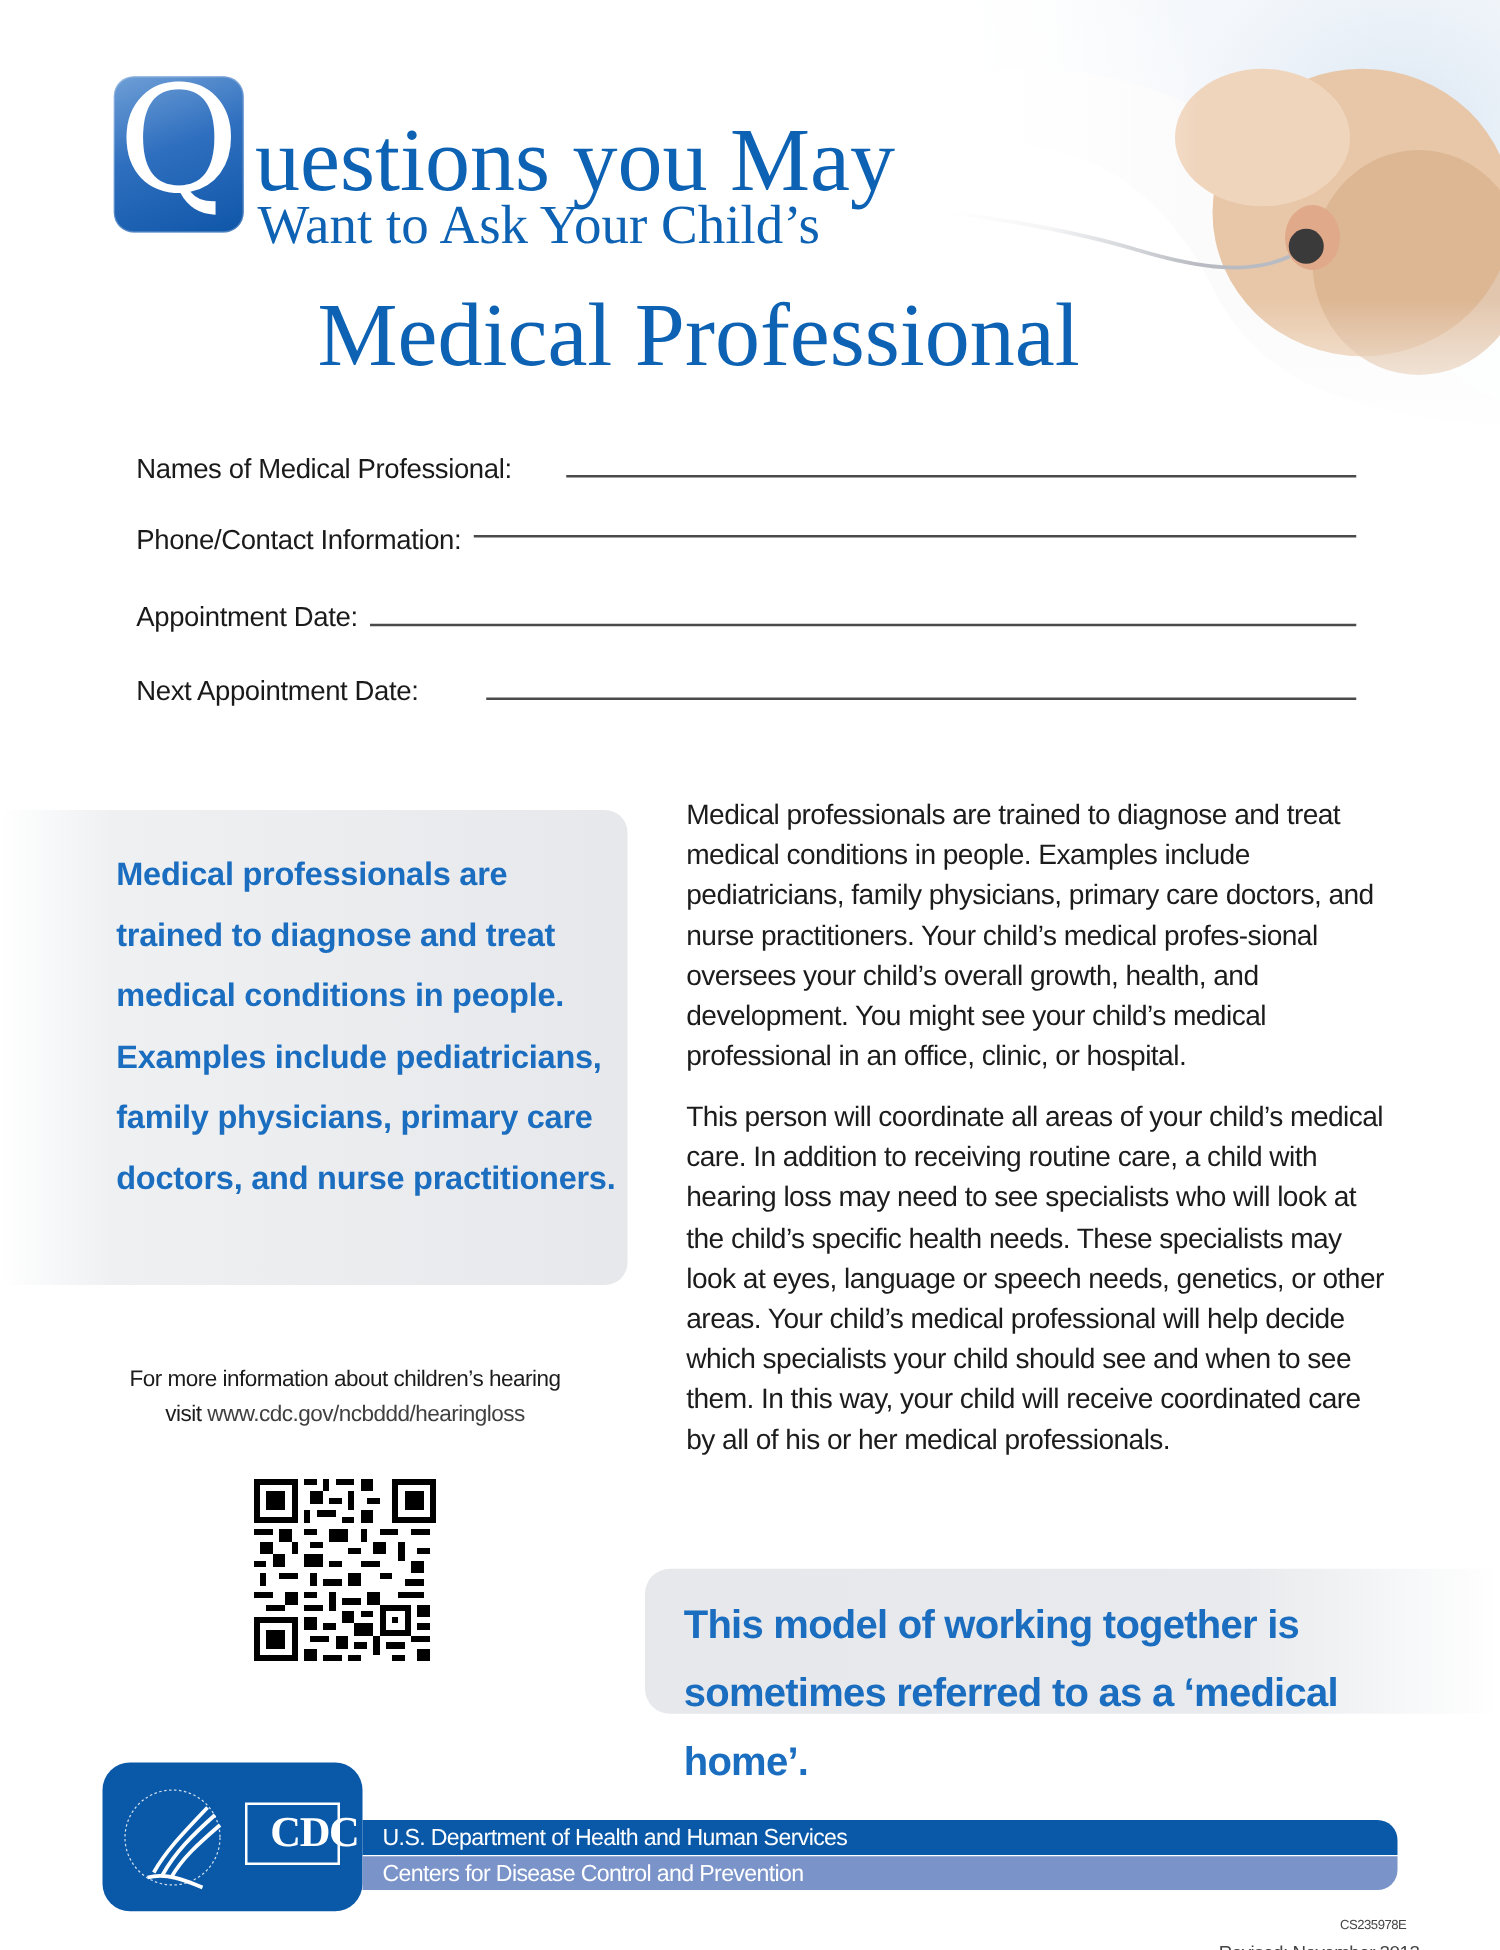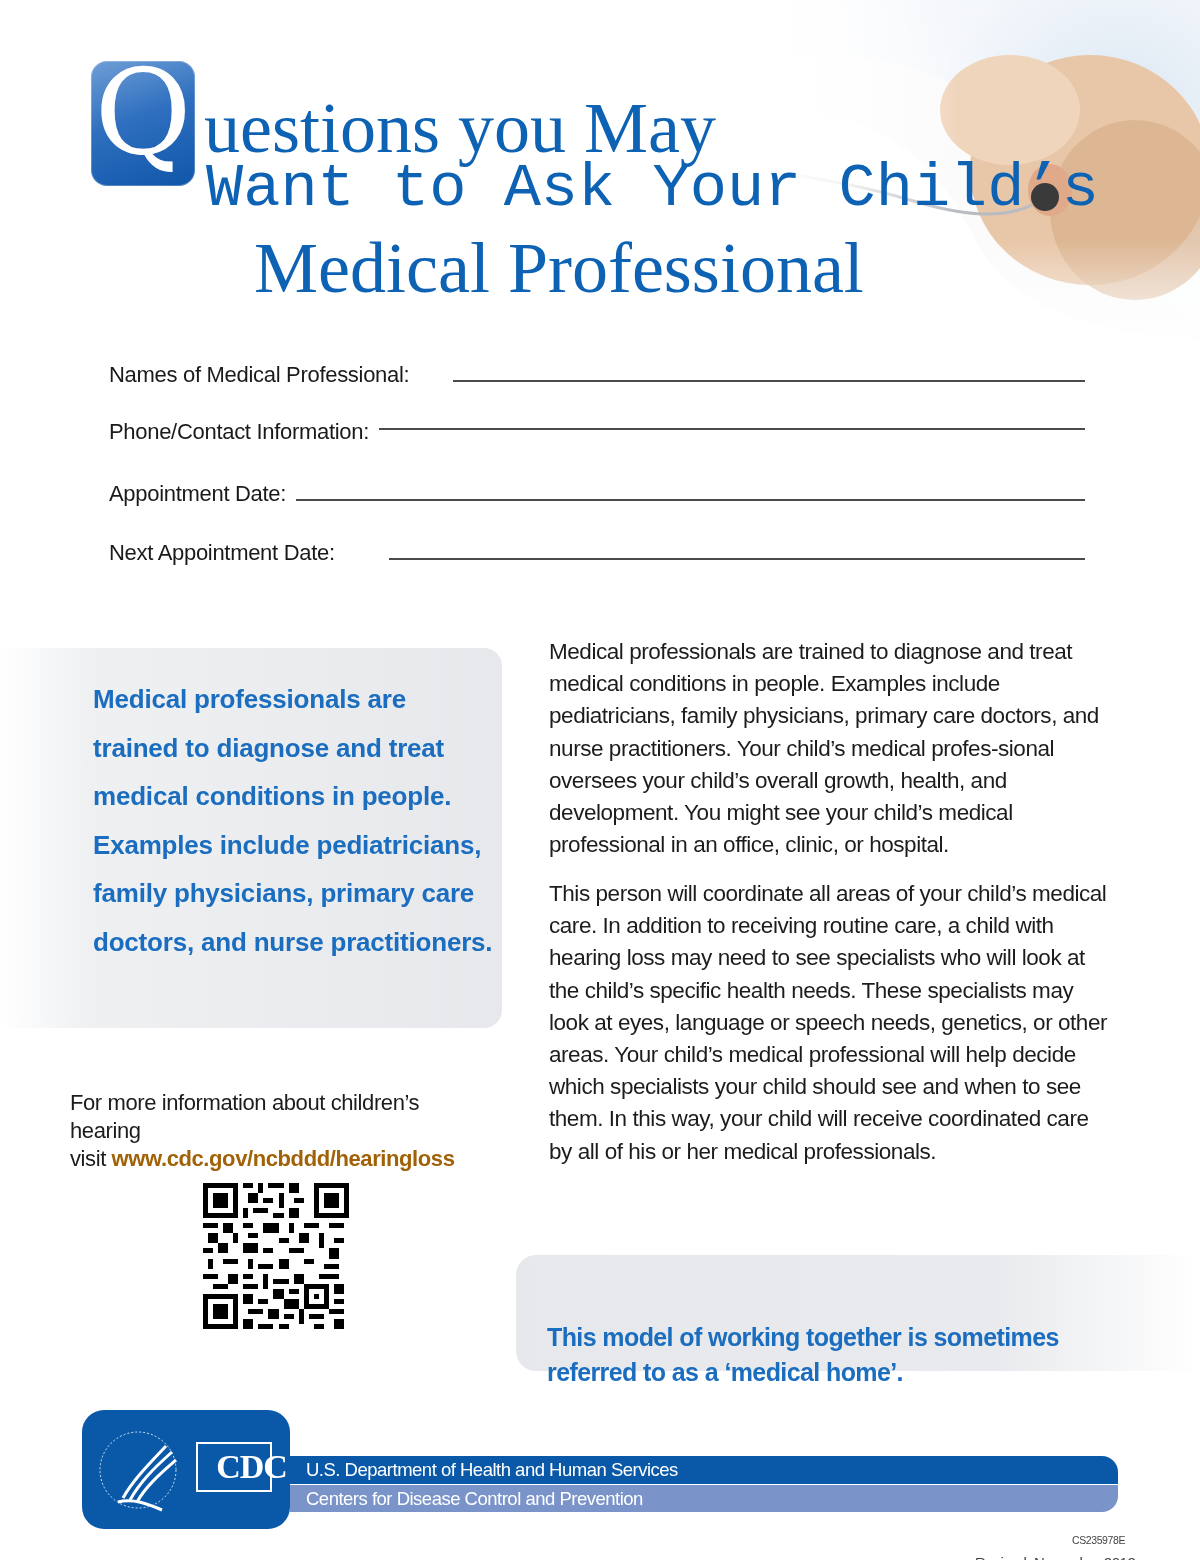--- a/index.html
+++ b/index.html
@@ -18,50 +18,50 @@
       linear-gradient(0deg, #ffffff 0%, rgba(255,255,255,0.7) 18%, rgba(255,255,255,0) 40%); }
 
   
   #q-badge { left:91px; top:61px; width:104px; height:125px; border-radius:16px;
     background:linear-gradient(160deg,#6f9fd6 0%,#2f6fbf 45%,#0f56a8 100%);
     box-shadow: inset 0 0 0 1px rgba(255,255,255,0.25); }
   #q-badge span { position:absolute; left:0; top:-8px; width:104px; text-align:center;
     font-family:"DejaVu Serif", serif; font-size:118px; color:#ffffff; line-height:1; }
   .title-line { font-family:"Liberation Serif", serif; color:#0d62b4; white-space:nowrap; line-height:1; }
   #title-1 { left:204px; top:92px; font-size:72px; }
-  #title-2 { left:206px; top:158px; font-size:62px;font-family:Liberation Mono, monospace; }
+  #title-2 { left:206px; top:158px; font-size:44px; }
   #title-3 { left:254px; top:232px; font-size:72px; }
 
   
   .field { left:109px; width:976px; height:30px; display:flex; align-items:flex-end; }
   .field .lbl { font-size:22px; color:#1a1a1a; white-space:nowrap; padding-right:10px; letter-spacing:-0.3px; }
   .field .line { flex:1; height:0; border-bottom:2px solid #4a4a4a; margin-bottom:6px; }
   #f1 { top:358px;gap:34px; } #f2 { top:417px;align-items:center; } #f3 { top:477px; } #f4 { top:536px;gap:44px; }
 
   
   #callout-left { left:0; top:648px; width:502px; height:380px; border-radius:0 18px 18px 0;
     background:linear-gradient(90deg,#ffffff 0%,#eef0f2 18%,#e6e8eb 100%); }
   #callout-left-text { left:93px; top:675px; width:405px; font-weight:bold; font-size:26px; line-height:48.6px; color:#1a6dbf; letter-spacing:-0.2px; }
 
   
   .body-para { left:549px; width:560px; font-size:22.5px; line-height:32.2px; color:#1c1c1c; letter-spacing:-0.45px; }
   #para-1 { top:636px; }
   #para-2 { top:878px; }
 
   
-  #more-info { left:70px; top:1089px; width:412px; text-align:left; font-size:22px; line-height:28px; color:#1c1c1c; letter-spacing:-0.4px; }
-  #more-info .link { color:#a16207; font-weight:bold; text-decoration:none;margin-top:36px; }
+  #more-info { left:70px; top:1089px; width:412px; text-align:center; font-size:18px; line-height:28px; color:#1c1c1c; letter-spacing:-0.4px; }
+  #more-info .link { color:#404040; font-weight:normal; text-decoration:none;margin-top:36px; }
 
   
   #qr { left:203px; top:1183px; width:146px; height:146px; }
 
   
   #callout-right { left:516px; top:1255px; width:684px; height:116px; border-radius:20px 0 0 20px;
     background:linear-gradient(90deg,#e6e8eb 0%,#e8eaed 70%,#ffffff 100%); }
-  #callout-right-text { left:547px; top:1272px; width:560px; font-weight:bold; font-size:25px; line-height:35px; color:#1a6dbf; letter-spacing:-0.6px;margin-top:48px; }
+  #callout-right-text { left:547px; top:1272px; width:560px; font-weight:bold; font-size:32px; line-height:55px; color:#1a6dbf; letter-spacing:-0.6px; }
 
   
   #cdc-logo { left:82px; top:1410px; width:208px; height:119px; border-radius:22px; background:#0a59a8; }
   #cdc-box { left:196px; top:1442px; width:76px; height:50px; border:2px solid #ffffff; box-sizing:border-box; color:#ffffff;
     font-family:"Liberation Serif", serif; font-weight:bold; font-size:34px; display:flex; align-items:center; justify-content:center; letter-spacing:-1px;padding-left:35px; }
   #hhs-bar { left:290px; top:1456px; width:828px; height:56px; }
   #hhs-top { position:absolute; left:0; top:0; width:828px; height:28px; background:#0a59a8; border-radius:0 16px 0 0; }
   #hhs-bottom { position:absolute; left:0; top:29px; width:828px; height:27px; background:#7a93c9; border-radius:0 0 16px 0; }
   #hhs-top span, #hhs-bottom span { position:absolute; left:16px; top:3px; color:#ffffff; font-size:18.5px; letter-spacing:-0.5px; white-space:nowrap; }
   #revised { left:975px; top:1534px; font-size:15px; color:#444; white-space:nowrap; letter-spacing:-0.4px;margin-top:20px; }

